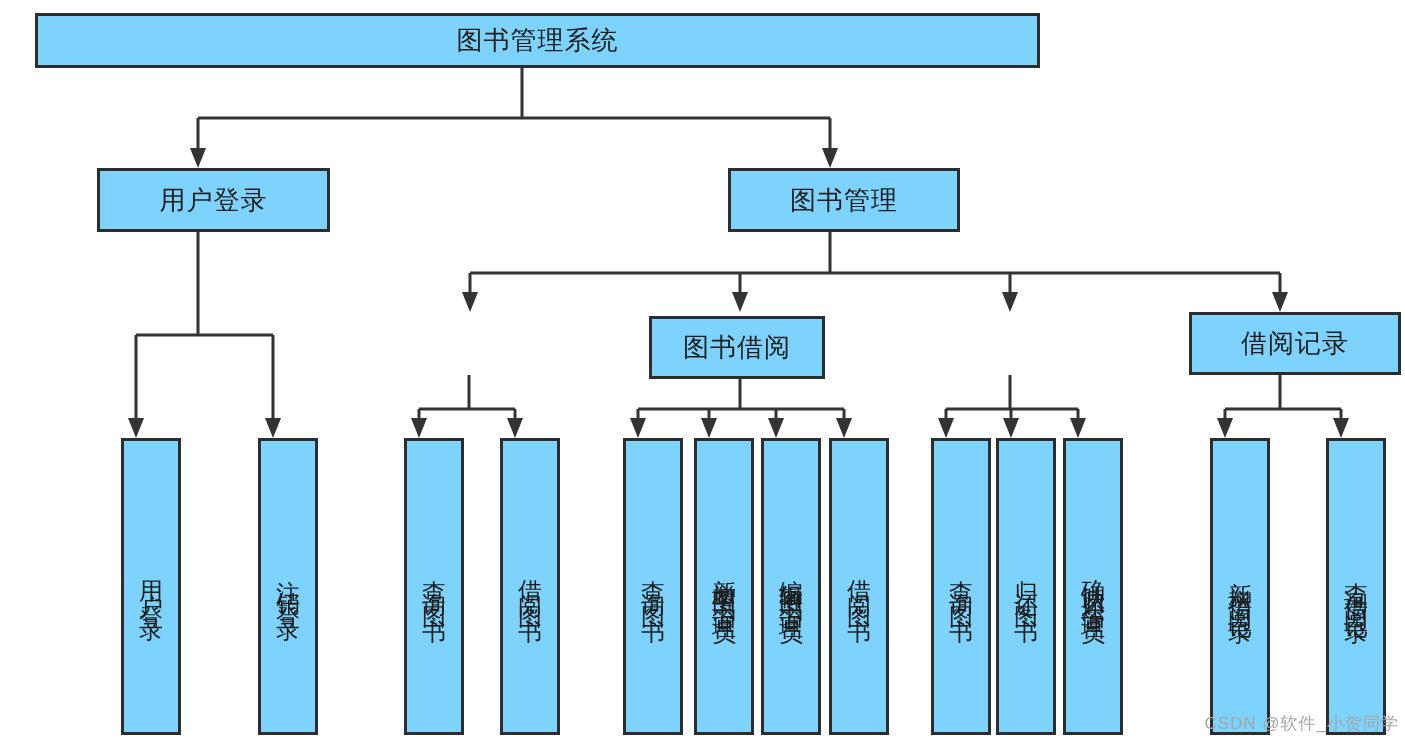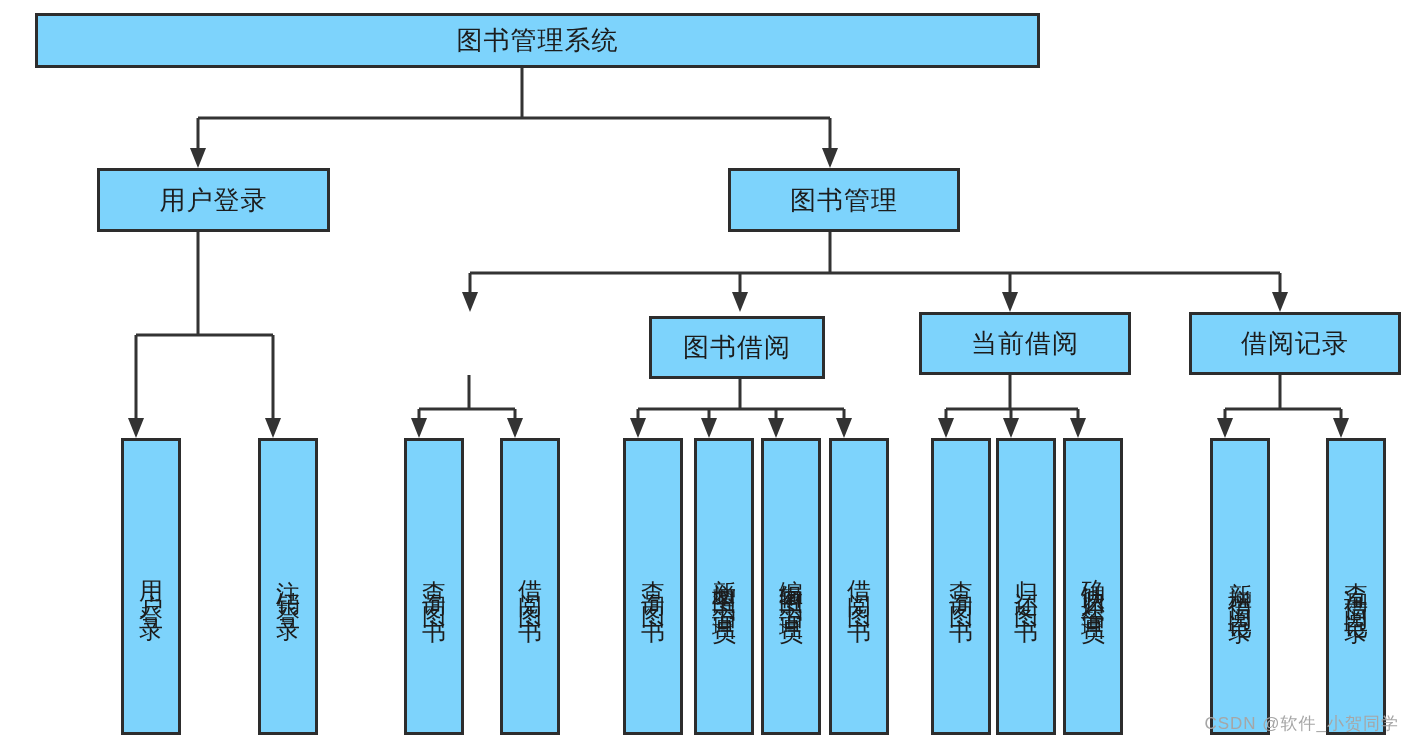--- a/index.html
+++ b/index.html
@@ -105,23 +105,20 @@
   <div class="box" style="left:82px;top:168px;width:233px;height:64px;">
     <span class="hl">用户登录</span>
   </div>
   <div class="box" style="left:713px;top:168px;width:232px;height:64px;">
     <span class="hl">图书管理</span>
   </div>
 
   <div class="box" style="left:634px;top:316px;width:176px;height:63px;">
     <span class="hl">图书借阅</span>
   </div>
-  <div class="box" style="left:904px;top:312px;width:212px;height:63px;">
-    <span class="hl">当前借阅</span>
-  </div>
   <div class="box" style="left:1174px;top:312px;width:212px;height:63px;">
     <span class="hl">借阅记录</span>
   </div>
 
   <div class="box" style="left:106px;top:438px;width:60px;height:297px;">
     <span class="vl ls4">用户登录</span>
   </div>
   <div class="box" style="left:243px;top:438px;width:60px;height:297px;">
     <span class="vl ls4">注销登录</span>
   </div>

